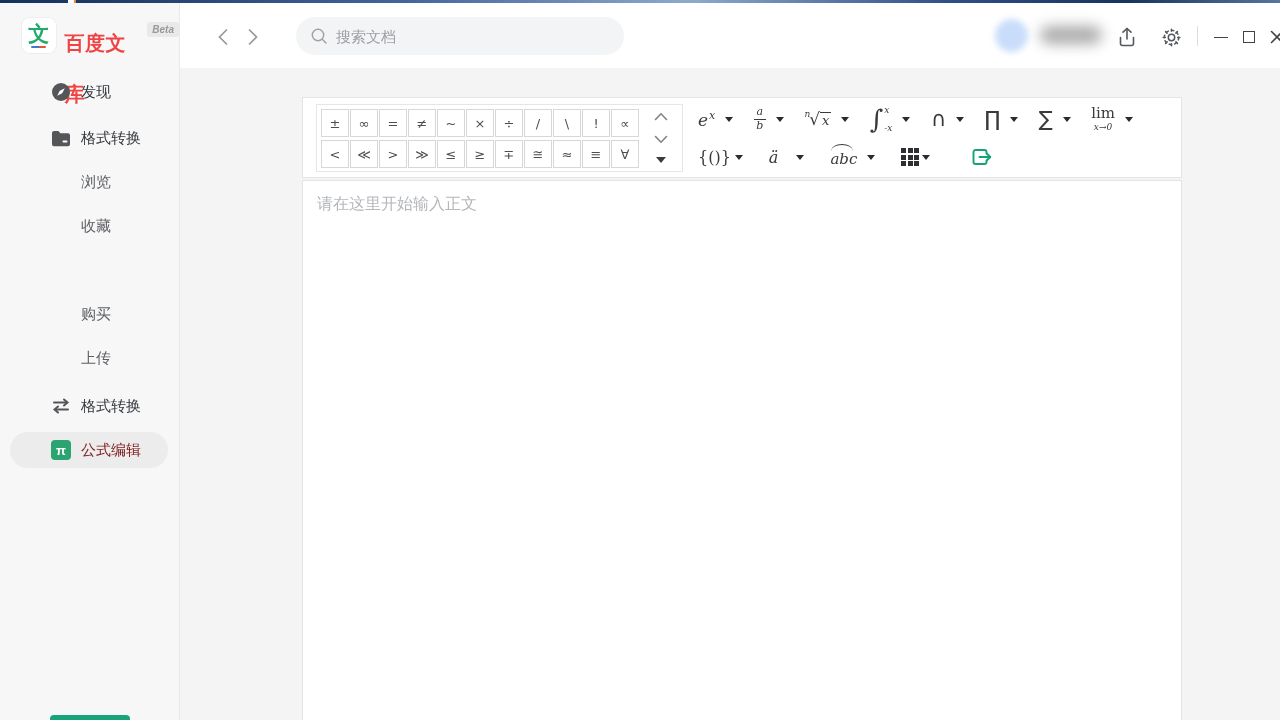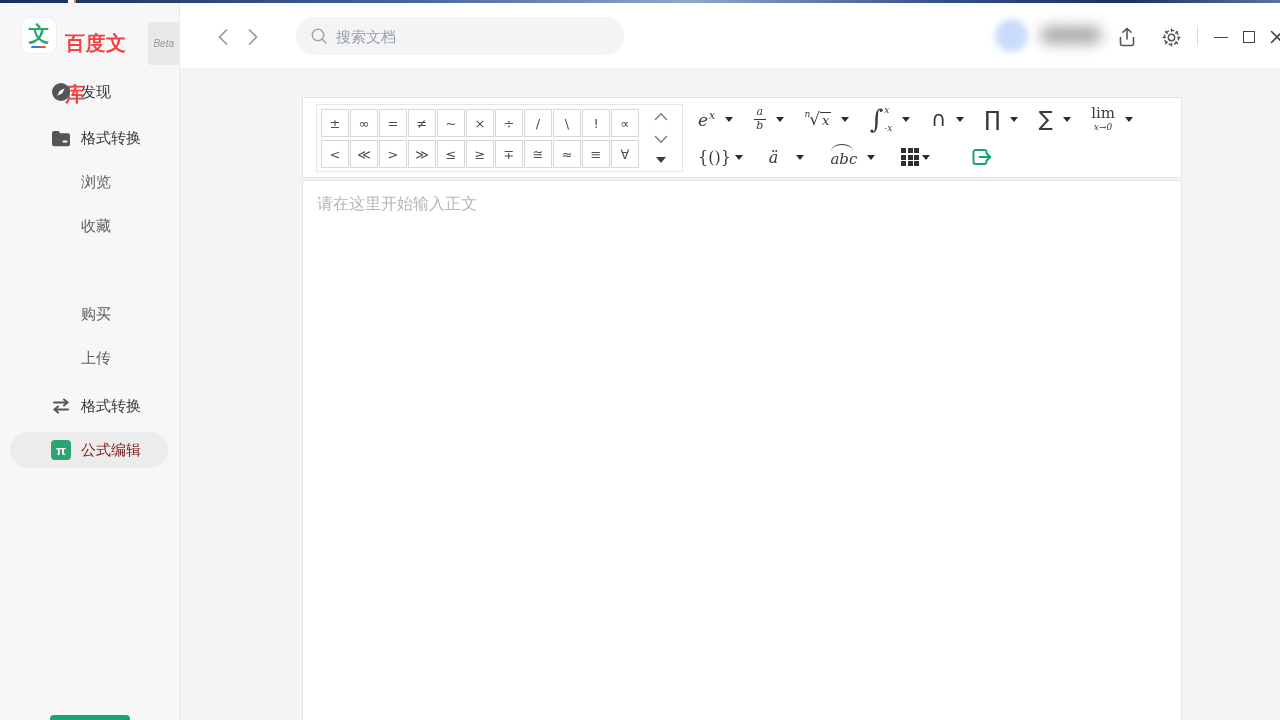--- a/index.html
+++ b/index.html
@@ -14,22 +14,22 @@
   
   .sidebar { position:absolute; top:3px; left:0; width:180px; height:717px;
     background:#f7f7f8; border-right:1px solid #e9e9ea; }
   .logo-row { position:absolute; top:15px; left:22px; display:flex; align-items:flex-start; }
   .logo-icon { width:35px; height:35px; background:#fff; border-radius:8px; display:flex; flex-direction:column;
     align-items:center; justify-content:center; box-shadow:0 0 0 1px #ededee; }
   .logo-glyph { color:#21a96e; font-weight:bold; font-size:21px; line-height:1; }
   .logo-underline { width:15px; height:2.5px; margin-top:2px;
     background:linear-gradient(90deg,#3b7bd4 0 55%, #e2553d 55% 100%); border-radius:1px; }
   .logo-title { font-size:20px; font-weight:700; color:#ef4444; margin-left:9px; line-height:51px; letter-spacing:0.5px; }
-  .logo-badge { font-size:10px; font-style:italic; font-weight:400; color:#97999c; background:#e9e9ea;
-    border-radius:3px; padding:16px 5px; margin-left:4px; margin-top:4px; }
+  .logo-badge { font-size:10px; font-style:italic; font-weight:700; color:#97999c; background:#e9e9ea;
+    border-radius:3px; padding:2px 5px; margin-left:4px; margin-top:4px; }
 
   .nav-item { position:absolute; left:17px; width:180px; height:28px; display:flex; align-items:center; cursor:pointer; }
   .nav-icon { position:absolute; left:34px; width:20px; height:20px; display:flex; align-items:center; justify-content:center; }
   .nav-label { position:absolute; left:64px; font-size:15px; color:#35383c; font-weight:500; }
   .nav-sub .nav-label { color:#5c5f63; font-weight:400; }
   .nav-active-pill { position:absolute; left:10px; width:158px; height:36px; background:#ececed; border-radius:18px; }
   .pi-badge { width:20px; height:20px; background:#2ba471; border-radius:4px; color:#fff; font-weight:bold;
     font-size:13px; display:flex; align-items:center; justify-content:center; }
   .nav-active .nav-label { color:#7f1d1d; font-weight:500; }
   .sidebar-bottom-button { position:absolute; left:50px; bottom:0; width:80px; height:5px;

